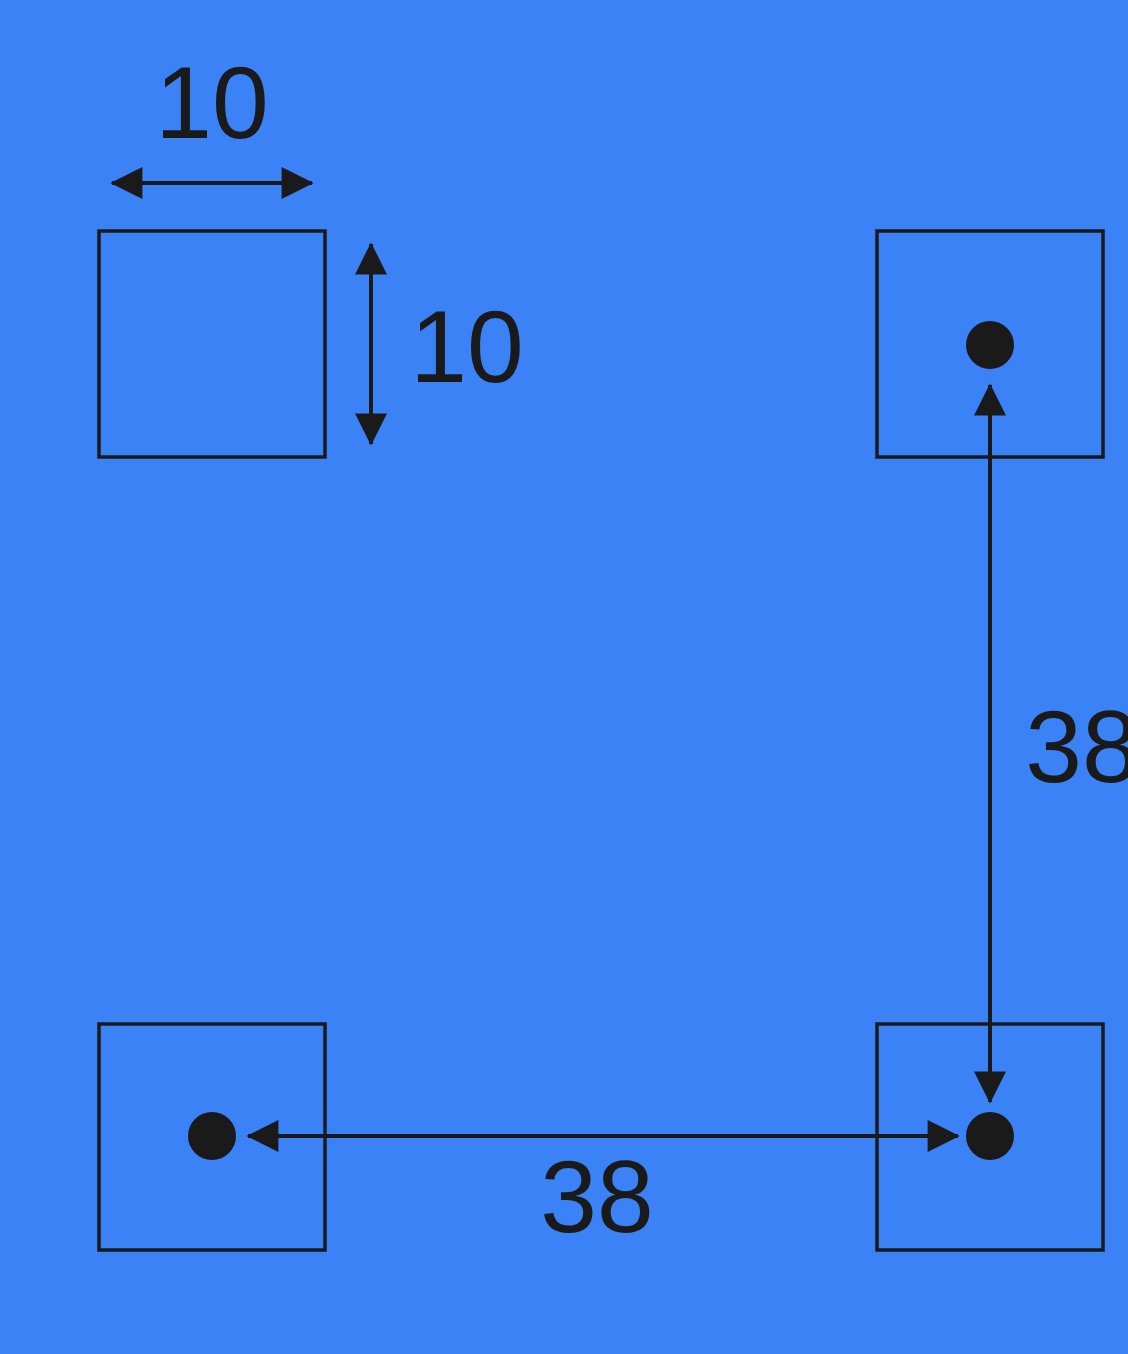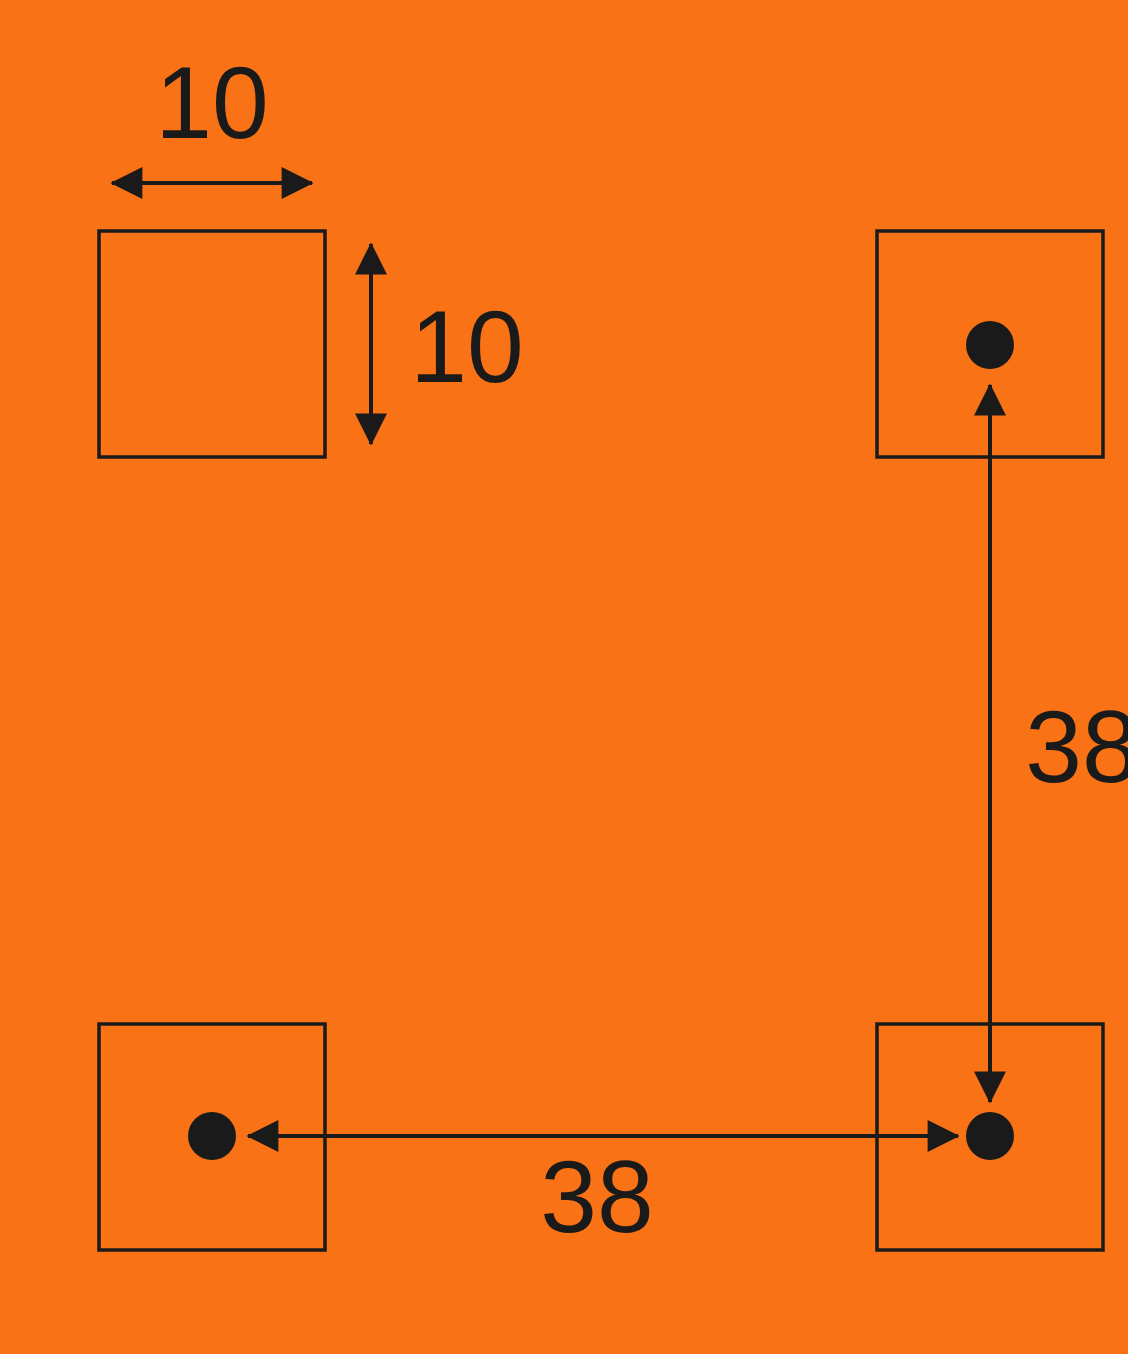--- a/index.html
+++ b/index.html
@@ -4,21 +4,21 @@
 <style>
   html, body {
     margin: 0;
     padding: 0;
     background: #ffffff;
   }
   .canvas {
     width: 1128px;
     height: 1354px;
     position: relative;
-    background: #f97316;
+    background: #3b82f6;
     overflow: hidden;
   }
   svg { display: block; }
   text {
     font-family: "Liberation Sans", sans-serif;
     fill: #1a1a1a;
   }
   .dim-label {
     font-size: 102px;
     font-weight: 400;

